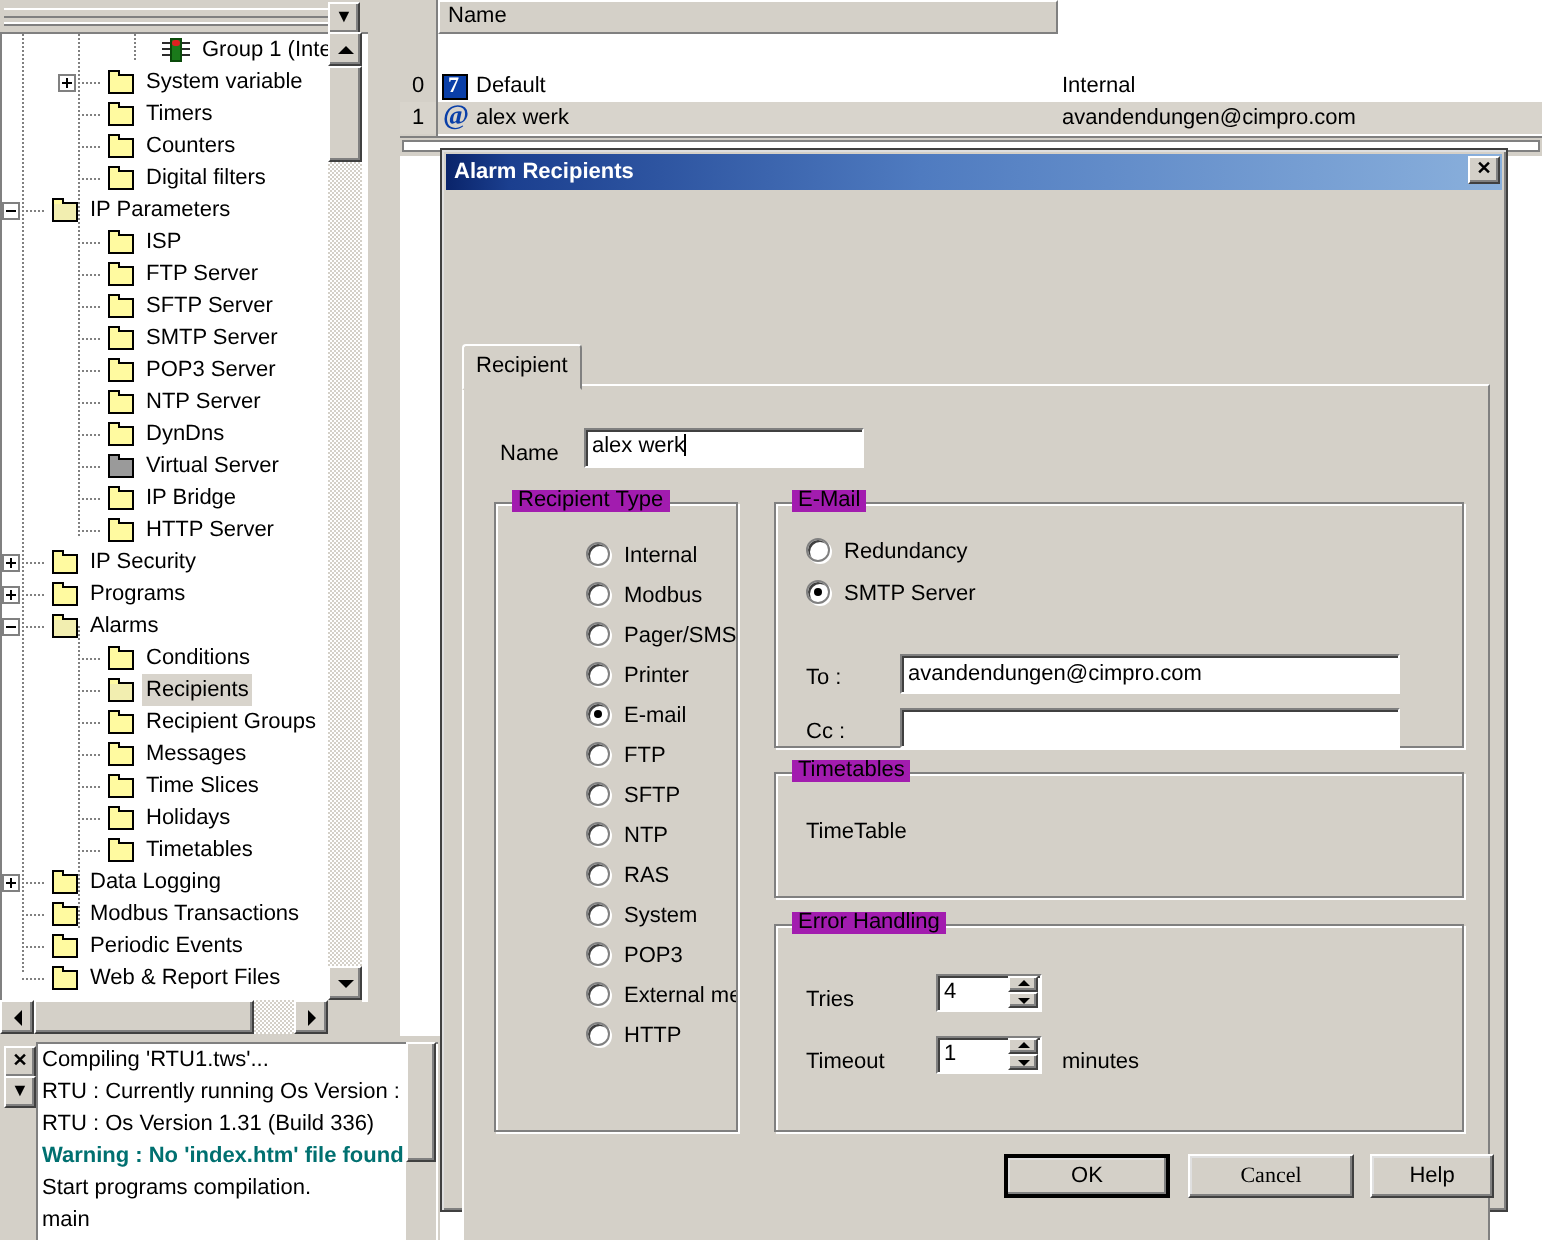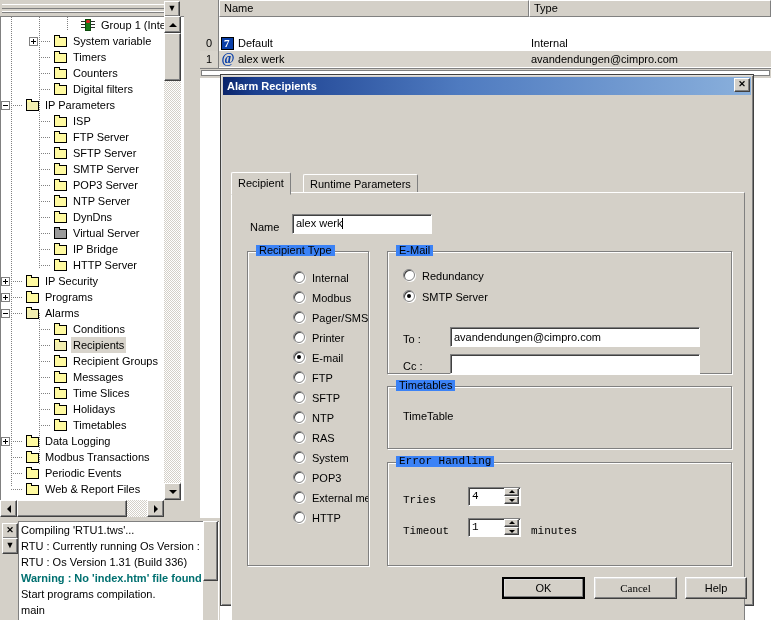--- a/index.html
+++ b/index.html
@@ -278,21 +278,21 @@
   }
   
   .group {
     position:absolute;
     border:1px solid #808080;
     box-shadow: 1px 1px 0 #ffffff, inset 1px 1px 0 #ffffff;
     box-sizing:border-box;
   }
   .group-title {
     position:absolute; top:-7px; left:8px;
-    background:#3b82f6; padding:0 3px;
+    background:#a21caf; padding:0 3px;
     font-size:11px; color:#000; line-height:11px;
   }
   .lbl { position:absolute; font-size:11px; color:#000; line-height:14px; }
   .tbox {
     position:absolute; background:#ffffff;
     border:1px solid; border-color:#808080 #ffffff #ffffff #808080;
     box-shadow: inset 1px 1px 0 #404040, 0 0 0 0 #fff;
     box-sizing:border-box;
     font-size:11px; line-height:17px; padding-left:3px; color:#000;
     overflow:hidden; white-space:nowrap;
@@ -368,21 +368,20 @@
 </head>
 <body>
 
 <div class="abs" id="body-bg"></div>
 
 <div class="abs" id="listpane">
   <div class="abs" id="list-gutter"></div>
   <div class="abs" id="list-gutter-line"></div>
 
   <div class="lv-header" style="left:19px;width:310px;">Name</div>
-  <div class="lv-header" style="left:329px;width:242px;">Type</div>
 
   <div class="lv-num" style="left:0px;top:19px;"></div>
   <div class="lv-row" style="left:329px;top:19px;width:242px;">
     <span style="position:absolute;left:2px;top:0;"></span>
   </div>
 
   <div class="lv-num" style="left:0px;top:35px;">0</div>
   <div class="lv-row" style="left:19px;top:35px;width:310px;">
     <span class="ico-default"></span>
     <span style="position:absolute;left:19px;top:0;">Default</span>
@@ -649,21 +648,20 @@
 </div>
 
 <div class="abs" id="dialog">
 
   <div class="abs" id="dlg-titlebar">
     <span id="dlg-title">Alarm Recipients</span>
     <span id="dlg-close">✕</span>
   </div>
 
   <div class="tab active" style="left:10px;top:97px;">Recipient</div>
-  <div class="tab" style="left:82px;top:99px;">Runtime Parameters</div>
 
   <div class="abs" id="tab-body">
 
     <span class="lbl" style="left:18px;top:27px;">Name</span>
     <div class="tbox" style="left:60px;top:21px;width:140px;height:20px;">
       <span>alex werk</span><span class="caret"></span>
     </div>
 
     <div class="group" style="left:15px;top:58px;width:122px;height:315px;">
       <span class="group-title">Recipient Type</span>
@@ -727,21 +725,21 @@
       <div class="tbox" style="left:62px;top:102px;width:250px;height:20px;line-height:18px;">
         <span></span>
       </div>
     </div>
 
     <div class="group" style="left:155px;top:193px;width:345px;height:63px;">
       <span class="group-title">Timetables</span>
       <span class="lbl" style="left:15px;top:22px;">TimeTable</span>
     </div>
 
-    <div class="group" style="left:155px;top:269px;width:345px;height:104px;font-family:Liberation Mono, monospace;">
+    <div class="group" style="left:155px;top:269px;width:345px;height:104px;">
       <span class="group-title">Error Handling</span>
 
       <span class="lbl" style="left:15px;top:30px;">Tries</span>
       <div class="spin-wrap" style="left:80px;top:24px;width:53px;height:19px;">
         <div class="spin-box" style="width:53px;height:19px;">
           <span>4</span>
         </div>
         <div class="spin-btns" style="left:36px;">
           <div class="spin-b up" style="top:0;"></div>
           <div class="spin-b dn" style="top:8px;"></div>

